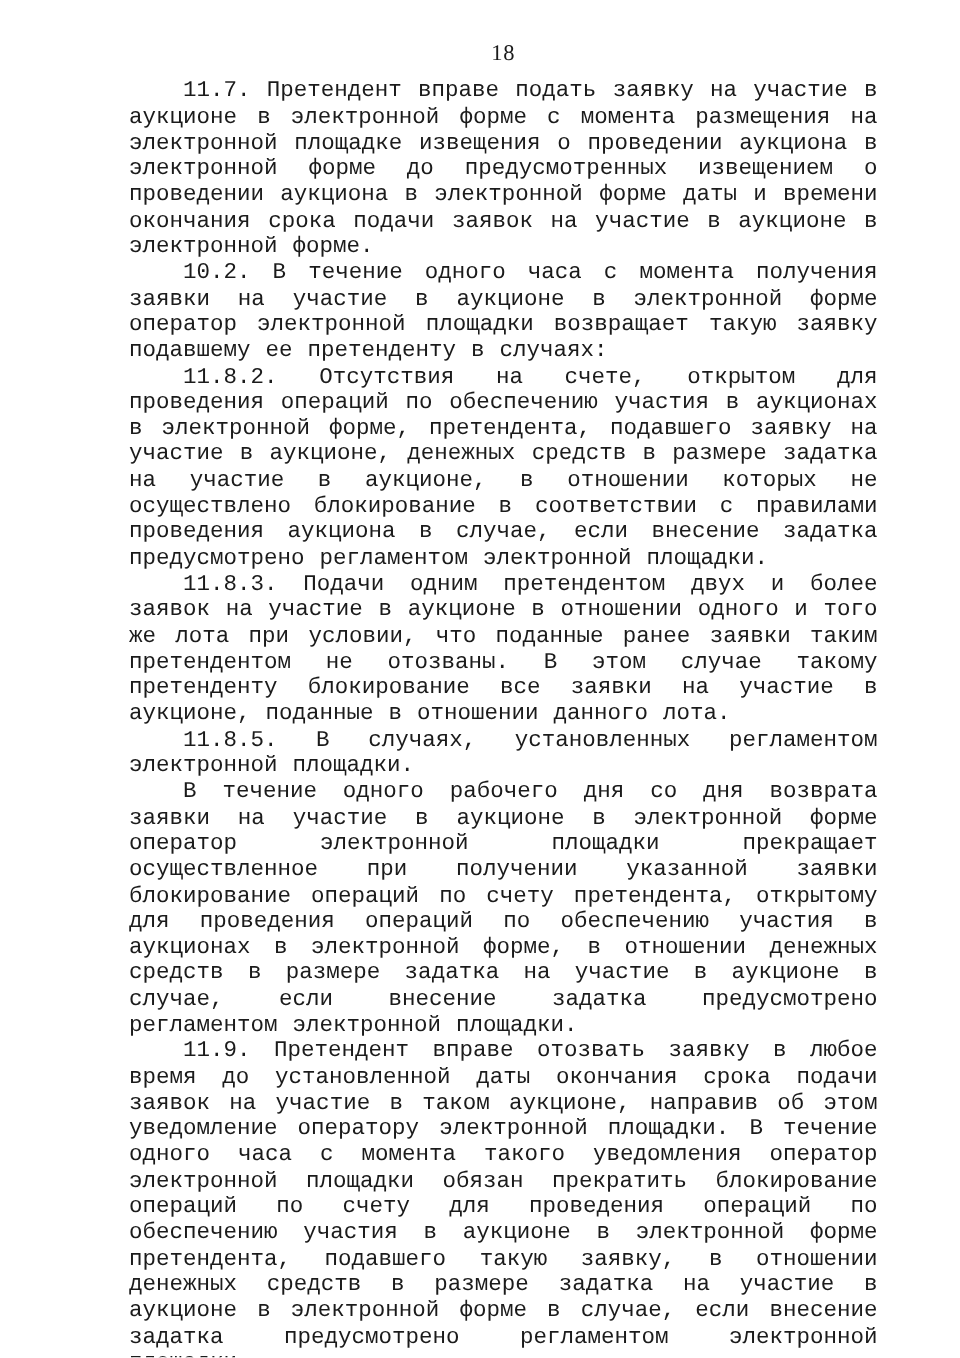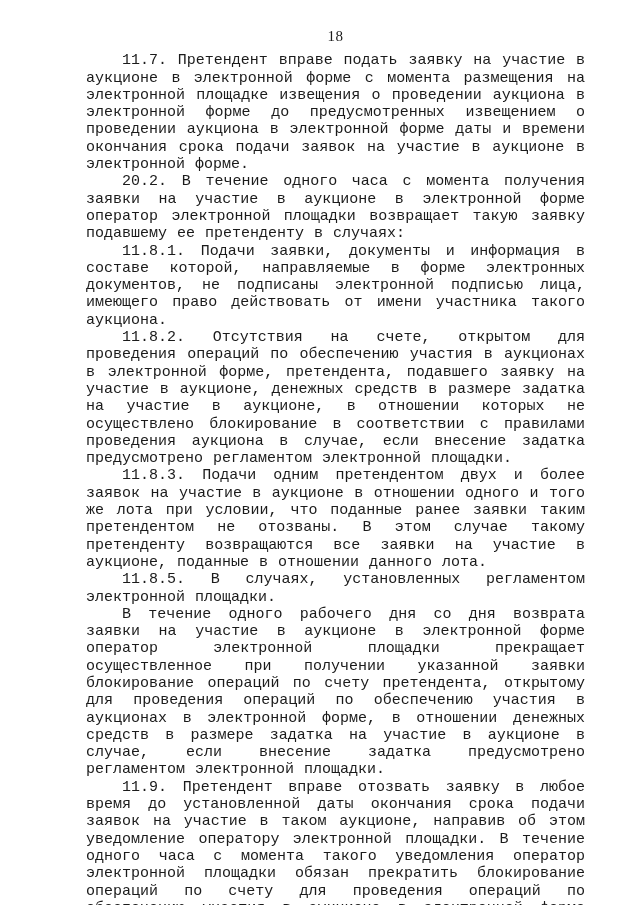--- a/index.html
+++ b/index.html
@@ -34,21 +34,20 @@
     font-family: Liberation Mono, monospace;
   }
 </style>
 </head>
 <body>
 
 <div class="page">
   <div class="page-number">18</div>
   <div class="content">
     <p>11.7. Претендент вправе подать заявку на участие в аукционе в электронной форме с момента размещения на электронной площадке извещения о проведении аукциона в электронной форме до предусмотренных извещением о проведении аукциона в электронной форме даты и времени окончания срока подачи заявок на участие в аукционе в электронной форме.</p>
-    <p>20.2. В течение одного часа с момента получения заявки на участие в аукционе в электронной форме оператор электронной площадки возвращает такую заявку подавшему ее претенденту в случаях:</p>
-    <p>11.8.1. Подачи заявки, документы и информация в составе которой, направляемые в форме электронных документов, не подписаны электронной подписью лица, имеющего право действовать от имени участника такого аукциона.</p>
+    <p>10.2. В течение одного часа с момента получения заявки на участие в аукционе в электронной форме оператор электронной площадки возвращает такую заявку подавшему ее претенденту в случаях:</p>
     <p>11.8.2. Отсутствия на счете, открытом для проведения операций по обеспечению участия в аукционах в электронной форме, претендента, подавшего заявку на участие в аукционе, денежных средств в размере задатка на участие в аукционе, в отношении которых не осуществлено блокирование в соответствии с правилами проведения аукциона в случае, если внесение задатка предусмотрено регламентом электронной площадки.</p>
-    <p>11.8.3. Подачи одним претендентом двух и более заявок на участие в аукционе в отношении одного и того же лота при условии, что поданные ранее заявки таким претендентом не отозваны. В этом случае такому претенденту возвращаются все заявки на участие в аукционе, поданные в отношении данного лота.</p>
+    <p>11.8.3. Подачи одним претендентом двух и более заявок на участие в аукционе в отношении одного и того же лота при условии, что поданные ранее заявки таким претендентом не отозваны. В этом случае такому претенденту блокирование все заявки на участие в аукционе, поданные в отношении данного лота.</p>
     <p>11.8.5. В случаях, установленных регламентом электронной площадки.</p>
     <p>В течение одного рабочего дня со дня возврата заявки на участие в аукционе в электронной форме оператор электронной площадки прекращает осуществленное при получении указанной заявки блокирование операций по счету претендента, открытому для проведения операций по обеспечению участия в аукционах в электронной форме, в отношении денежных средств в размере задатка на участие в аукционе в случае, если внесение задатка предусмотрено регламентом электронной площадки.</p>
     <p>11.9. Претендент вправе отозвать заявку в любое время до установленной даты окончания срока подачи заявок на участие в таком аукционе, направив об этом уведомление оператору электронной площадки. В течение одного часа с момента такого уведомления оператор электронной площадки обязан прекратить блокирование операций по счету для проведения операций по обеспечению участия в аукционе в электронной форме претендента, подавшего такую заявку, в отношении денежных средств в размере задатка на участие в аукционе в электронной форме в случае, если внесение задатка предусмотрено регламентом электронной площадки.</p>
   </div>
 </div>
 
 </body></html>

